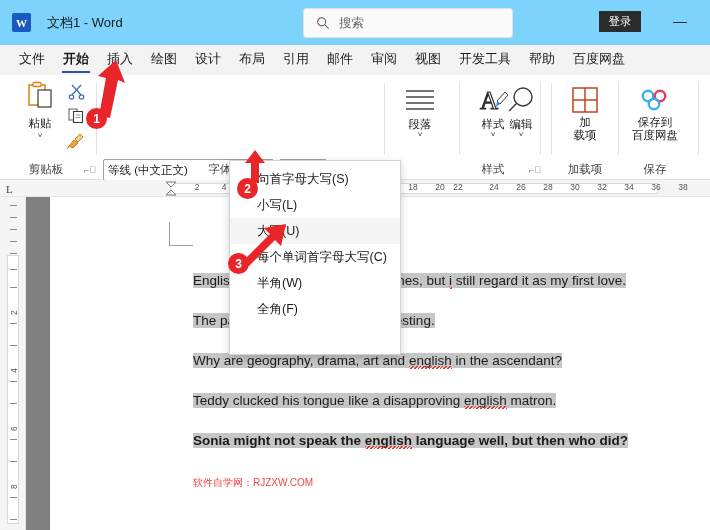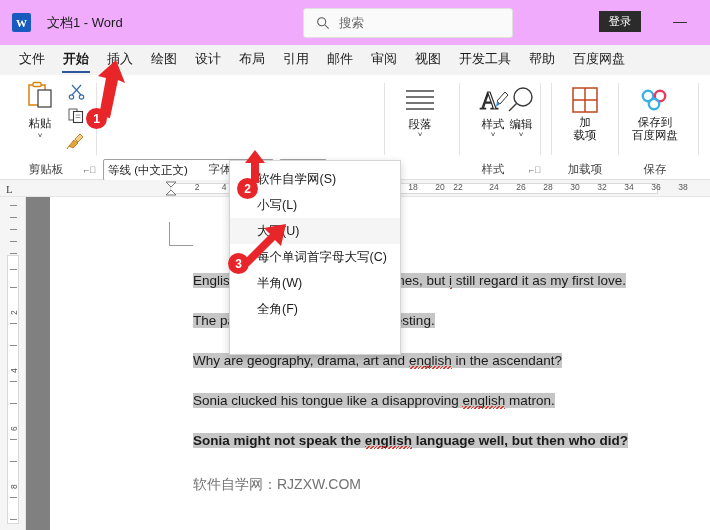--- a/index.html
+++ b/index.html
@@ -8,21 +8,21 @@
     overflow: hidden;
     background: #ffffff;
     font-family: "Liberation Sans", "DejaVu Sans", sans-serif;
     -webkit-font-smoothing: antialiased;
   }
   #app { position: relative; width: 710px; height: 530px; background: #fff; }
 
   
   .titlebar {
     position: absolute; left: 0; top: 0; width: 710px; height: 45px;
-    background: #f0abfc;
+    background: #7dd3fc;
     display: flex; align-items: center;
   }
   .word-logo {
     width: 19px; height: 19px; margin-left: 12px;
     background: #185ABD; border-radius: 2px;
     position: relative; flex: none;
   }
   .word-logo::after {
     content: "W"; position: absolute; left: 0; top: 0; width: 19px; height: 19px;
     color: #fff; font-size: 11px; font-weight: bold;
@@ -164,21 +164,21 @@
     content: ""; position: absolute; left: 0; right: 0; bottom: -1px; height: 3px;
     background-image: repeating-linear-gradient(135deg, #e03a30 0 1.2px, transparent 1.2px 2.6px);
   }
   .sp-i { position: relative; }
   .sp-i::after {
     content: ""; position: absolute; left: 0; right: 0; bottom: -1px; height: 3px;
     background-image: repeating-linear-gradient(135deg, #e03a30 0 1.2px, transparent 1.2px 2.6px);
   }
   .watermark {
     position: absolute; left: 143px; top: 279px;
-    font-size: 14px; color: #737373;
+    font-size: 10px; color: #ef4444;
   }
 
   
   .menu {
     position: absolute; left: 229px; top: 160px; width: 172px; height: 195px;
     background: #fff; border: 1px solid #d4d4d4;
     box-shadow: 0 3px 8px rgba(0,0,0,0.18);
     padding: 5px 0; z-index: 40;
   }
   .menu-item {
@@ -452,33 +452,33 @@
 
       <div class="para" style="top:114px;">
         <span class="hl">The pape</span><span class="hl">rs in the exam </span><span class="hl">are very testing.</span>
       </div>
 
       <div class="para" style="top:154px;">
         <span class="hl">Why are geography, drama, art and </span><span class="hl sp">english</span><span class="hl"> in the ascendant?</span>
       </div>
 
       <div class="para" style="top:194px;">
-        <span class="hl">Sonia clucked his tongue like a disapproving </span><span class="hl sp">english</span><span class="hl"> matron.</span>
+        <span class="hl">Teddy clucked his tongue like a disapproving </span><span class="hl sp">english</span><span class="hl"> matron.</span>
       </div>
 
       <div class="para" style="top:234px;font-weight:bold;">
         <span class="hl">Sonia might not speak the </span><span class="hl sp">english</span><span class="hl"> language well, but then who did?</span>
       </div>
 
       <div class="watermark">软件自学网：RJZXW.COM</div>
     </div>
   </div>
 
   <div class="menu">
-    <div class="menu-item">软件自学网(S)</div>
+    <div class="menu-item">句首字母大写(S)</div>
     <div class="menu-item">小写(L)</div>
     <div class="menu-item hover">大写(U)</div>
     <div class="menu-item">每个单词首字母大写(C)</div>
     <div class="menu-item">半角(W)</div>
     <div class="menu-item">全角(F)</div>
   </div>
 
   <svg class="arrow-svg" style="left:80px;top:56px;" width="50" height="66" viewBox="0 0 50 66">
     <path d="M30 62 L38 24 L45 27 L36 4 L18 20 L26 22 L19 60 Z" fill="#e8262a"></path>
   </svg>

